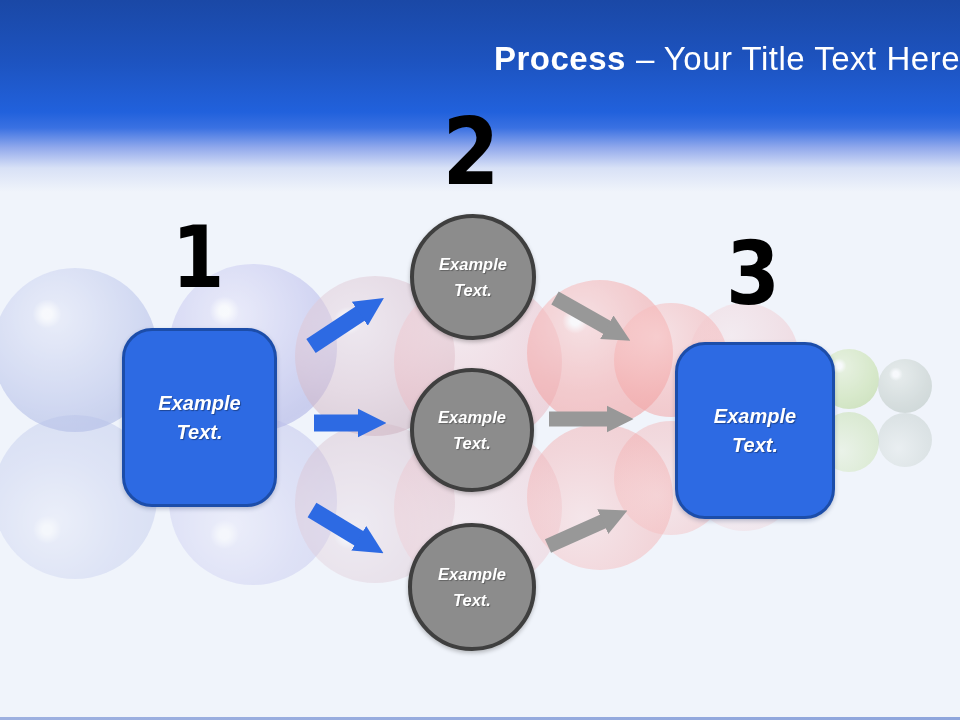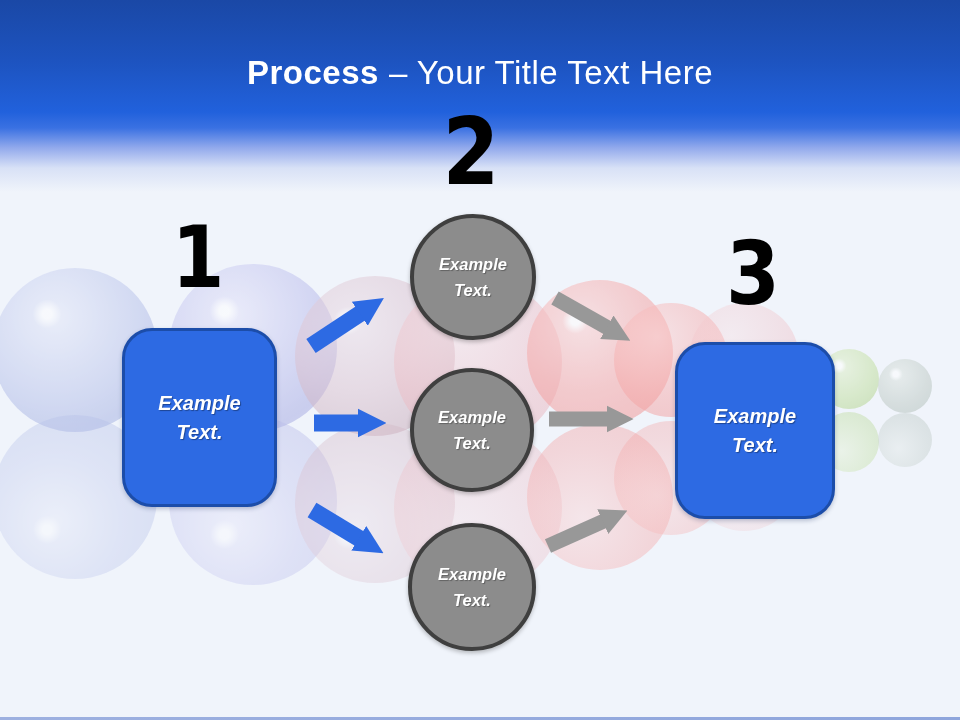--- a/index.html
+++ b/index.html
@@ -5,21 +5,21 @@
   html,body{margin:0;padding:0;}
   body{width:960px;height:720px;overflow:hidden;background:#e4e8f2;
        font-family:"Liberation Sans",sans-serif;}
   .slide{position:relative;width:960px;height:720px;background:#f0f4fb;overflow:hidden;}
 
   
   .header{position:absolute;left:0;top:0;width:960px;height:200px;
     background:linear-gradient(180deg,#1a48a6 0px,#1d53bf 60px,#2161dc 112px,
                #3a71e2 128px,#93aaec 148px,#d8e1f6 168px,#f0f4fb 192px);
     z-index:1;}
-  .title{position:absolute;left:0;top:54px;width:960px;text-align:center;
+  .title{position:absolute;left:0;top:40px;width:960px;text-align:right;
     color:#ffffff;font-size:33px;letter-spacing:.5px;z-index:3;}
   .title .bold{font-weight:bold;}
   .title .rest{font-weight:normal;margin-left:10px;}
 
   
   .stepnum{position:absolute;color:#000;font-family:"DejaVu Sans",sans-serif;
     font-weight:bold;line-height:1;z-index:6;transform:translateX(-50%) scaleX(.88);}
   .n1{left:198px;top:214px;font-size:86px;}
   .n2{left:471px;top:106px;font-size:93px;}
   .n3{left:753px;top:230px;font-size:88px;}

